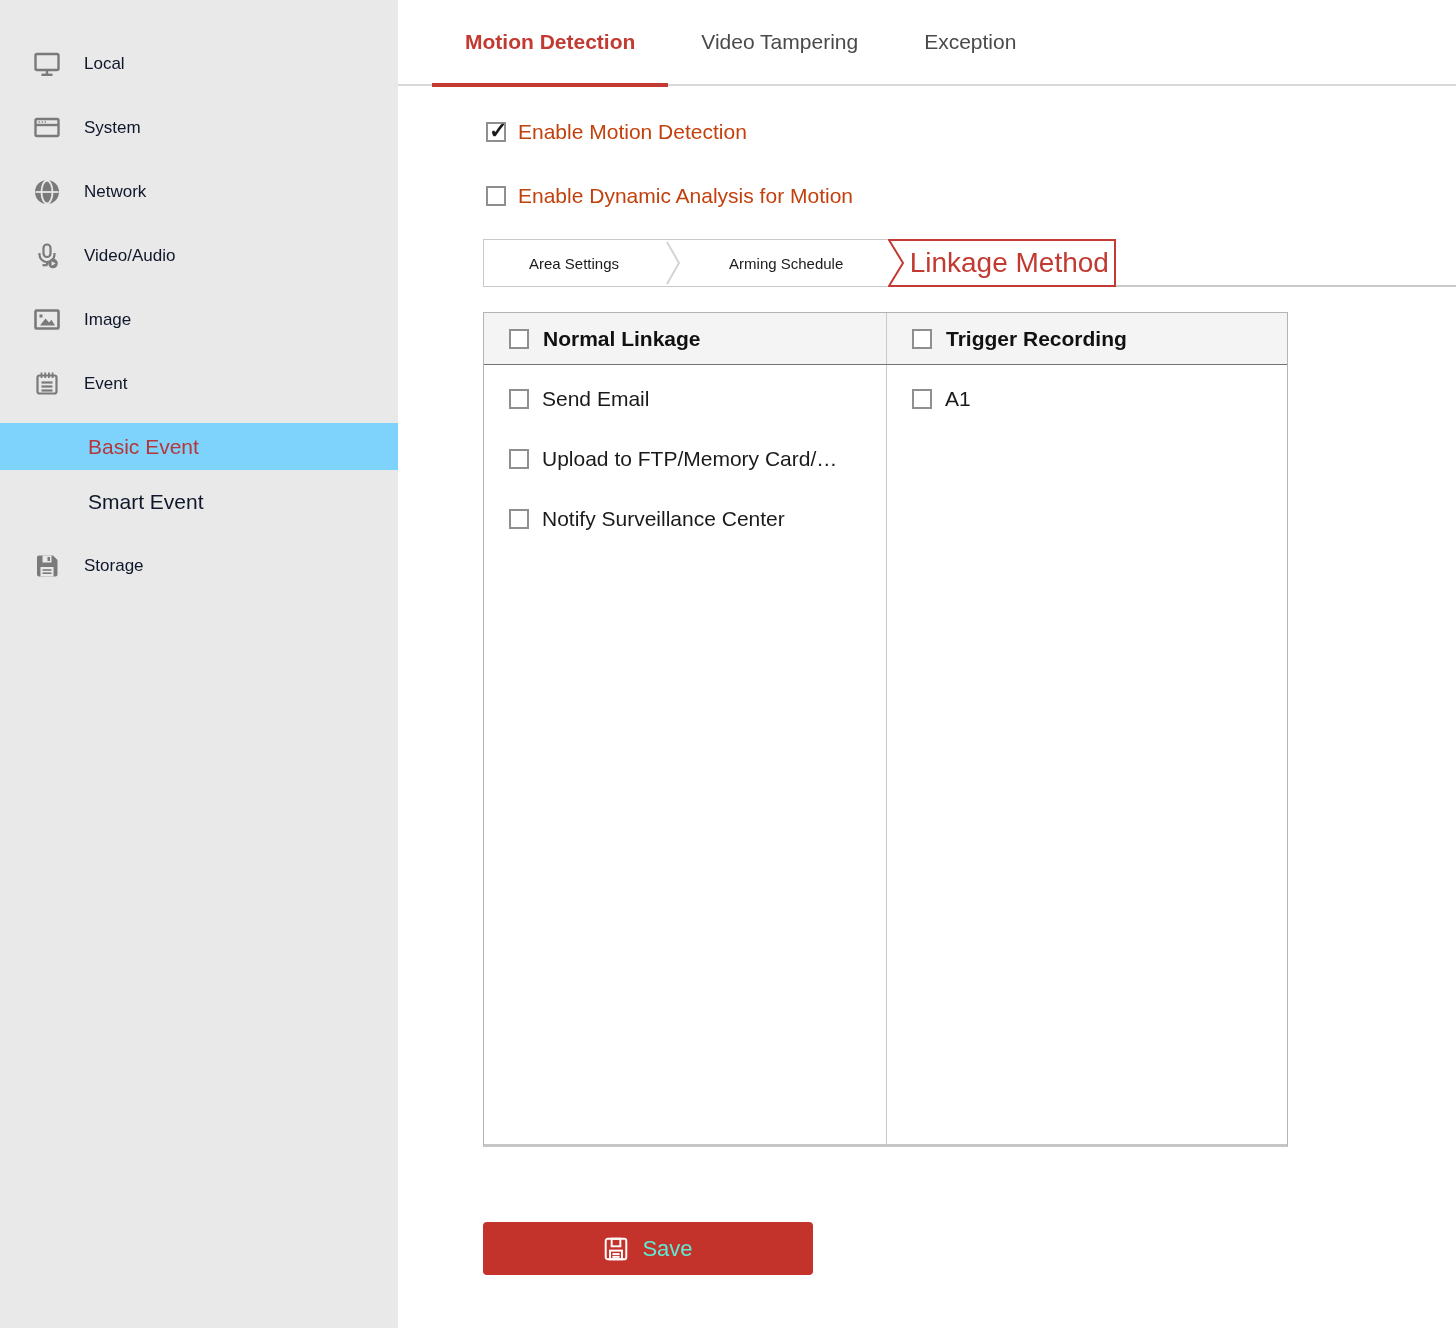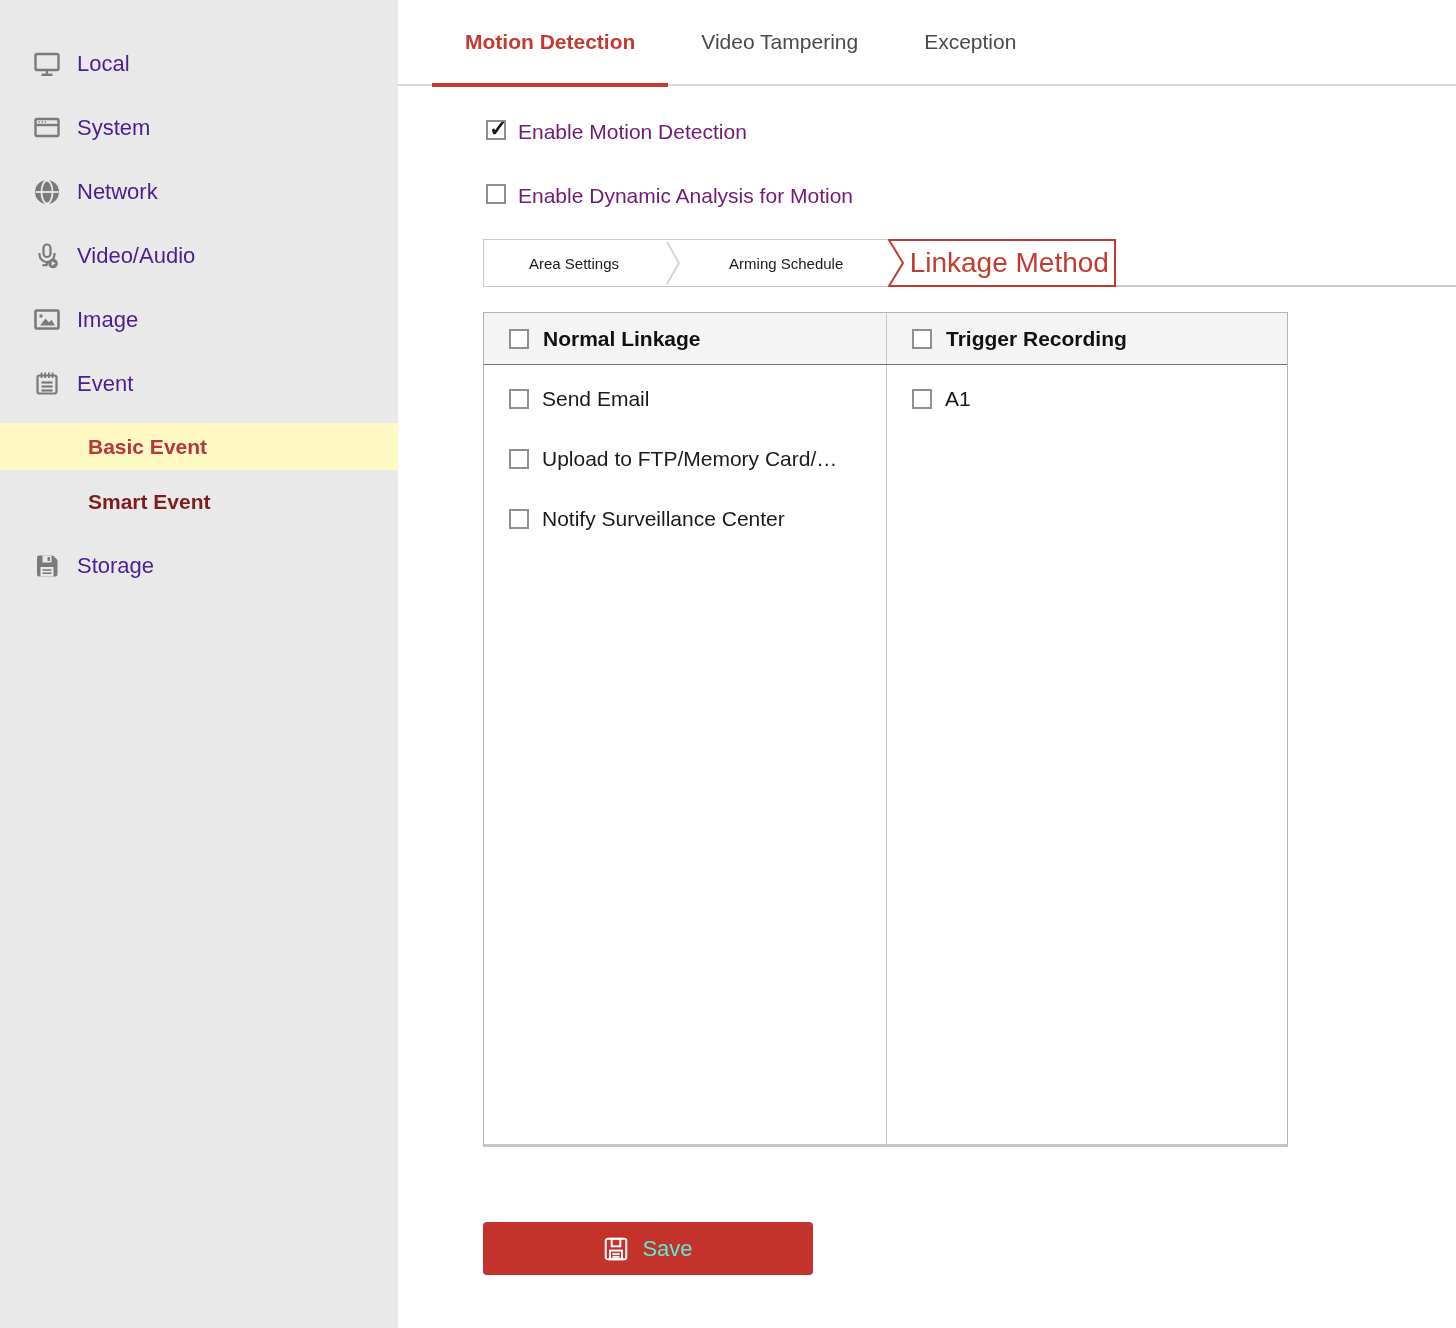--- a/index.html
+++ b/index.html
@@ -13,27 +13,27 @@
   
   .sidebar {
     width:398px; min-width:398px; height:100%;
     background:#e9e9e9; padding-top:32px;
   }
   .side-item {
     height:64px; display:flex; align-items:center;
     padding-left:33px; cursor:pointer;
   }
   .side-icon { width:28px; height:28px; display:inline-flex; align-items:center; justify-content:center; }
-  .side-label { margin-left:16px; font-size:22px; color:#4c1d95; }
+  .side-label { margin-left:23px; font-size:17px; color:#0f172a; }
   .side-sub {
     height:64px; display:flex; align-items:center; padding-left:88px;
-    font-size:21px; color:#7f1d1d; cursor:pointer;font-weight:bold;
+    font-size:21px; color:#0f172a; cursor:pointer;
   }
   .side-sub.first { height:47px; margin-top:7px; }
-  .side-sub.active { background:#fef9c3; color:#b5373a; font-weight:bold; }
+  .side-sub.active { background:#7dd3fc; color:#b5373a; font-weight:normal; }
 
   
   .content { flex:1; background:#fff; }
 
   
   .tabs {
     display:flex; align-items:stretch; height:86px;
     padding-left:34px; border-bottom:2px solid #d8d8d8;
   }
   .tab {
@@ -41,22 +41,22 @@
     padding:0 33px; font-size:21px; color:#4a4a4a; cursor:pointer;
   }
   .tab.active { color:#c23a31; font-weight:bold; }
   .tab.active::after {
     content:""; position:absolute; left:0; right:0; bottom:-3px; height:4px;
     background:#c23a31;
   }
 
   
   .toggle-row {
-    display:flex; align-items:flex-start; margin-left:88px;
-    font-size:21px; color:#701a75;
+    display:flex; align-items:center; margin-left:88px;
+    font-size:21px; color:#c2410c;
   }
   .toggle-row.r1 { margin-top:34px; }
   .toggle-row.r2 { margin-top:40px; }
   .cb {
     width:20px; height:20px; background:#fff; border:2px solid #8f8f8f;
     display:inline-block; position:relative; flex:none; cursor:pointer;
   }
   .cb.checked::after {
     content:"\2713"; position:absolute; left:1px; top:-6px;
     font-size:22px; font-weight:bold; color:#1a1a1a;

